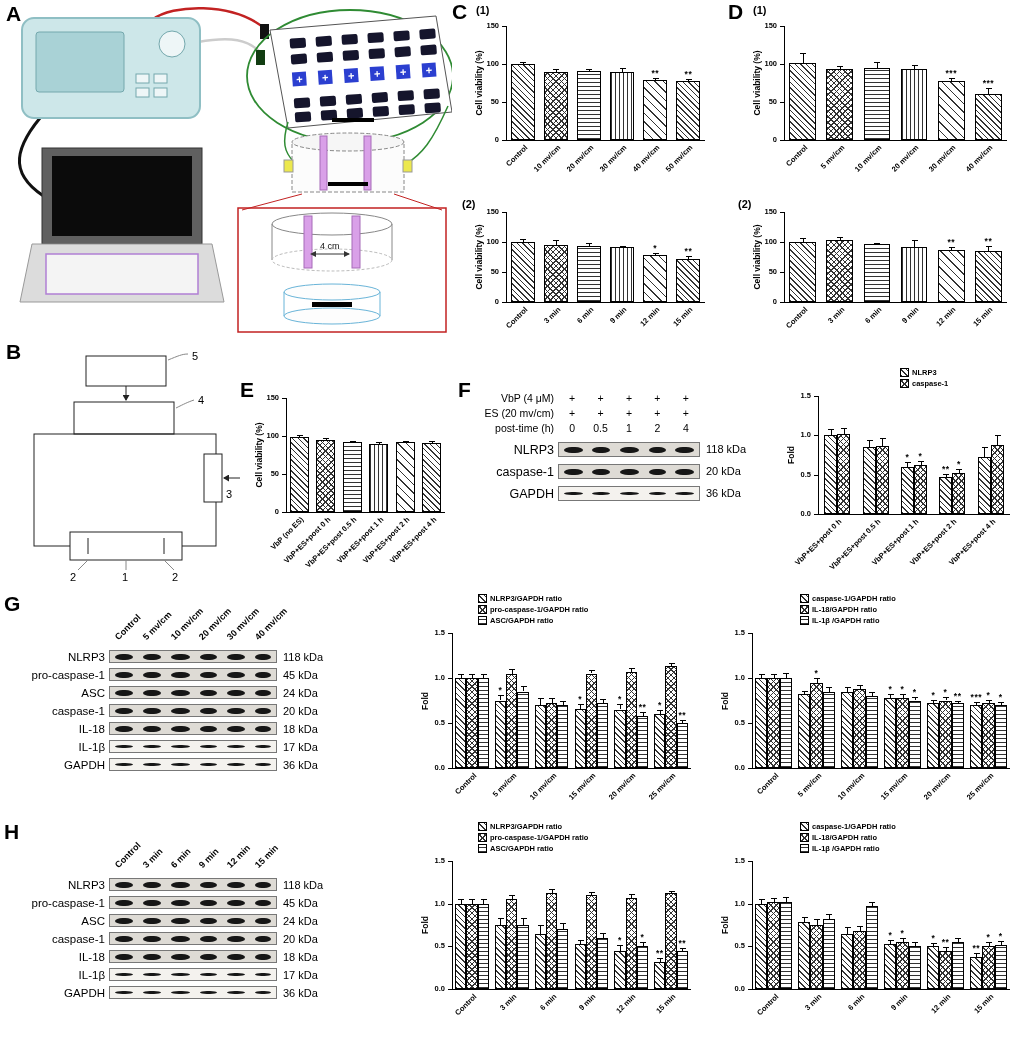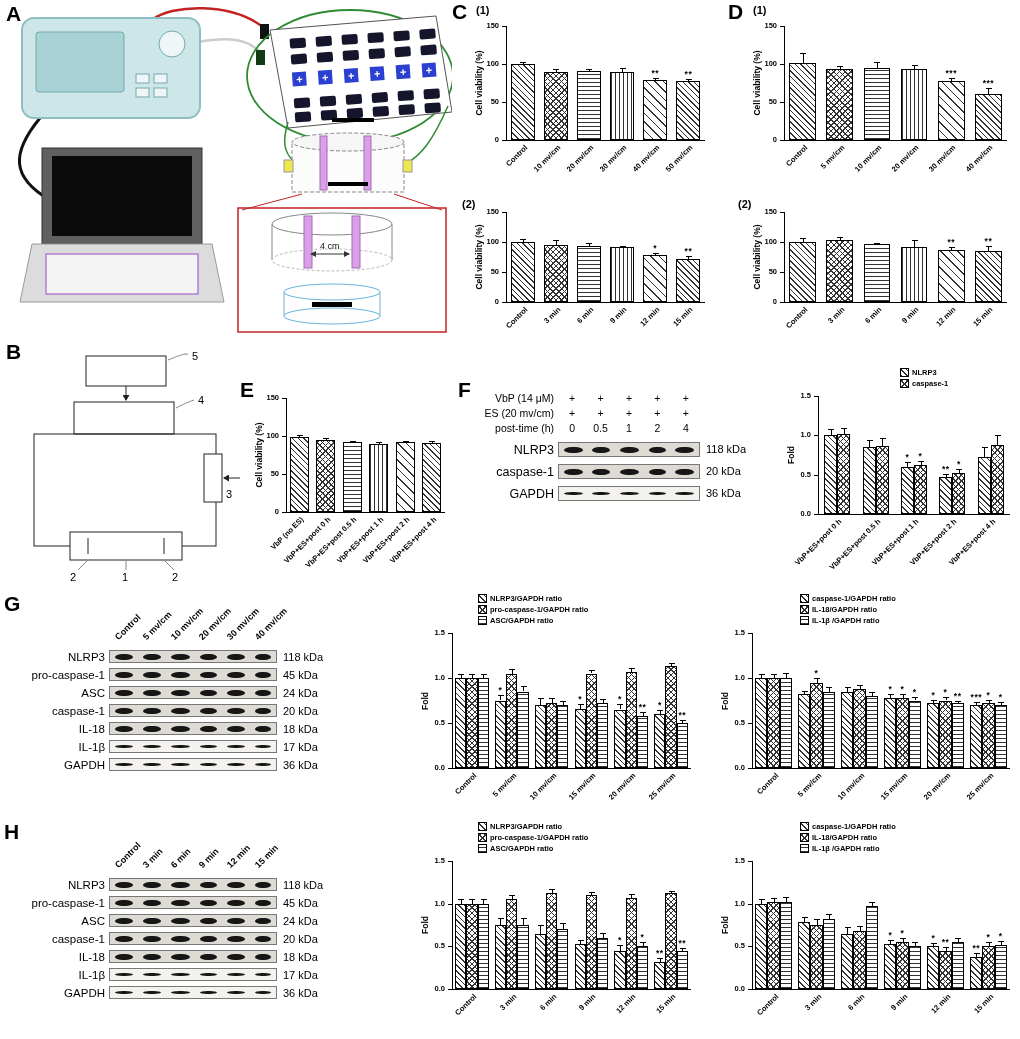--- a/index.html
+++ b/index.html
@@ -813,21 +813,21 @@
         <div class="legsw hatch-cross"></div>
         <div class="legtx">IL-18/GAPDH ratio</div>
       </div>
       <div class="legrow" style="left: 84px; top: 24px;">
         <div class="legsw hatch-horiz"></div>
         <div class="legtx">IL-1β /GAPDH ratio</div>
       </div>
     </div>
 
   <div class="blot" id="blot-F">
-      <div class="hdrlab" style="left: 0px; top: 0px; width: 86px;">VbP (14 μM)</div>
+      <div class="hdrlab" style="left: 0px; top: 0px; width: 86px;">VbP (4 μM)</div>
       <div class="hdrval" style="left: 92.2px; top: 0px; width: 24px;">+</div>
       <div class="hdrval" style="left: 120.6px; top: 0px; width: 24px;">+</div>
       <div class="hdrval" style="left: 149px; top: 0px; width: 24px;">+</div>
       <div class="hdrval" style="left: 177.4px; top: 0px; width: 24px;">+</div>
       <div class="hdrval" style="left: 205.8px; top: 0px; width: 24px;">+</div>
       <div class="hdrlab" style="left: 0px; top: 15px; width: 86px;">ES (20 mv/cm)</div>
       <div class="hdrval" style="left: 92.2px; top: 15px; width: 24px;">+</div>
       <div class="hdrval" style="left: 120.6px; top: 15px; width: 24px;">+</div>
       <div class="hdrval" style="left: 149px; top: 15px; width: 24px;">+</div>
       <div class="hdrval" style="left: 177.4px; top: 15px; width: 24px;">+</div>

